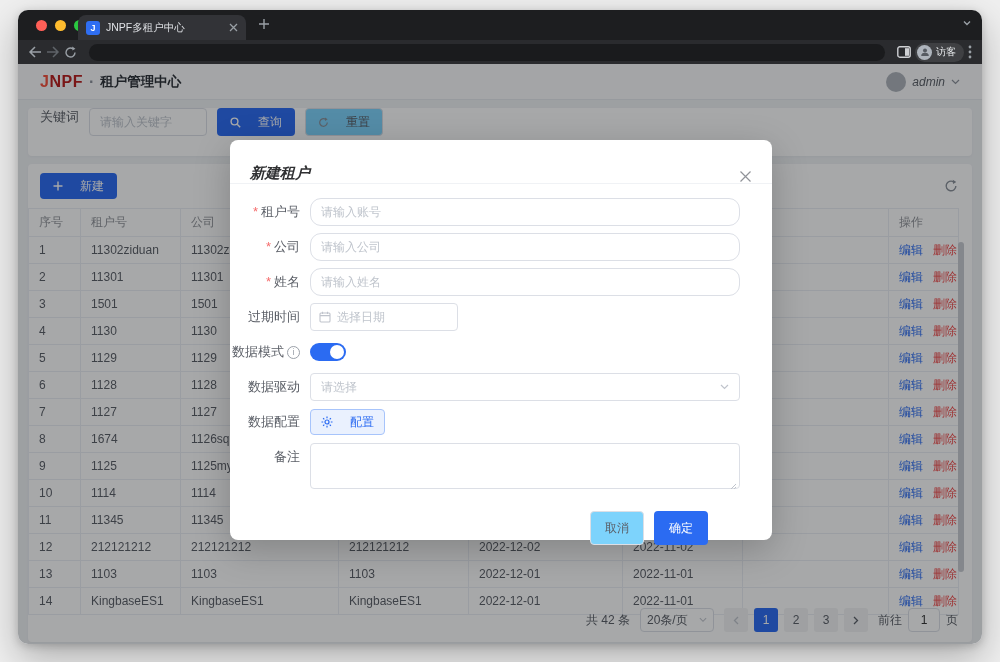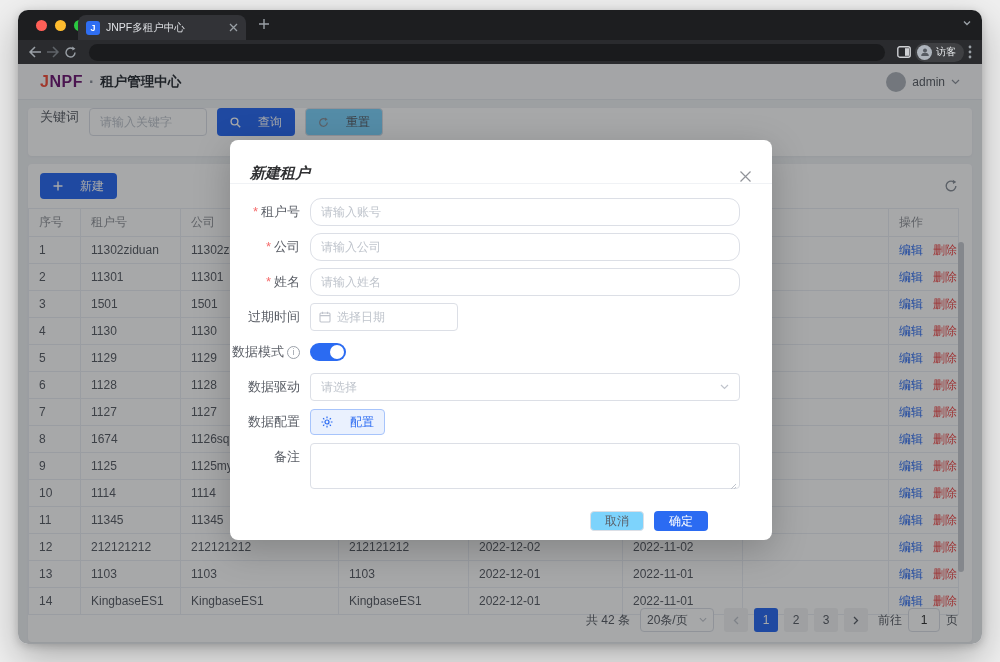--- a/index.html
+++ b/index.html
@@ -28,24 +28,24 @@
     height:19px; padding:1px 8px 1px 2px; }
   .pavatar { width:15px; height:15px; border-radius:50%; background:#aeb4bc; display:flex; align-items:center; justify-content:center; }
   .pname { color:#e8eaed; font-size:10px; }
   svg { display:block; }
 
   
   .page { position:relative; height:580px; background:#f0f2f5; }
   .appbar { height:36px; background:#fafbfc; border-bottom:1px solid #e6e9ee; display:flex;
     align-items:center; padding:0 22px; }
   .logo { font-size:16px; font-weight:800; letter-spacing:.5px; }
-  .logo .j { color:#f5503c; } .logo .npf { color:#701a75; }
+  .logo .j { color:#f5503c; } .logo .npf { color:#b91c1c; }
   .app-title { font-size:13.5px; color:#2b2f36; font-weight:700; margin-left:6px; }
   .dot { color:#8b909a; margin-left:6px; font-weight:700; }
-  .appbar-right { margin-left:auto; display:flex; align-items:center; gap:6px; }
+  .appbar-right { margin-left:auto; display:flex; align-items:center; gap:6px;font-style:italic; }
   .avatar20 { width:20px; height:20px; border-radius:50%; background:#aeb3bb; }
   .admin { font-size:12px; color:#5a5e66; }
 
   .card { position:absolute; left:10px; right:10px; background:#fff; border-radius:4px;
     box-shadow:0 1px 3px rgba(0,0,0,.04); }
   .search-card { top:44px; height:48px; display:flex; align-items:flex-start; padding:0 12px; gap:10px; }
   .f13 { font-size:13px; color:#5a5e66; }
   .inp { height:28px; border:1px solid #dcdfe6; border-radius:4px; font-size:12px; padding:0 10px;
     color:#333; background:#fff; outline:none; font-family:inherit; }
   .inp::placeholder { color:#bfc4cc; }
@@ -108,21 +108,21 @@
   .switch .knob { position:absolute; right:2px; top:2px; width:14px; height:14px; border-radius:50%;
     background:#fff; }
   .select-box { height:28px; border:1px solid #dcdfe6; border-radius:4px; display:flex;
     align-items:center; padding:0 10px; font-size:12px; color:#bfc4cc; background:#fff; width:100%; }
   .select-box .ph { flex:1; }
   .btn.config { height:26px; background:#eaf1fe; border-color:#a7c4fb; color:#2b6bf2; padding:0 10px; }
   .ta-wrap { position:relative; width:100%; }
   textarea.inp { width:100%; height:46px; resize:none; padding:6px 10px; line-height:1.4; }
   .resize-h { position:absolute; right:3px; bottom:3px; }
   .m-foot { display:flex; justify-content:flex-end; gap:10px; margin:18px 32px 0 0; }
-  .btn.sm { height:20px; padding:0 14px; }
+  .btn.sm { height:34px; padding:0 14px; }
   .icon-circle-i { width:13px; height:13px; border:1px solid #9aa0a8; border-radius:50%;
     color:#9aa0a8; font-size:9px; line-height:11px; text-align:center; font-style:normal; }
 </style>
 </head>
 <body>
 
 <div class="window">
 
   <div class="tabstrip">
     <div class="lights">

